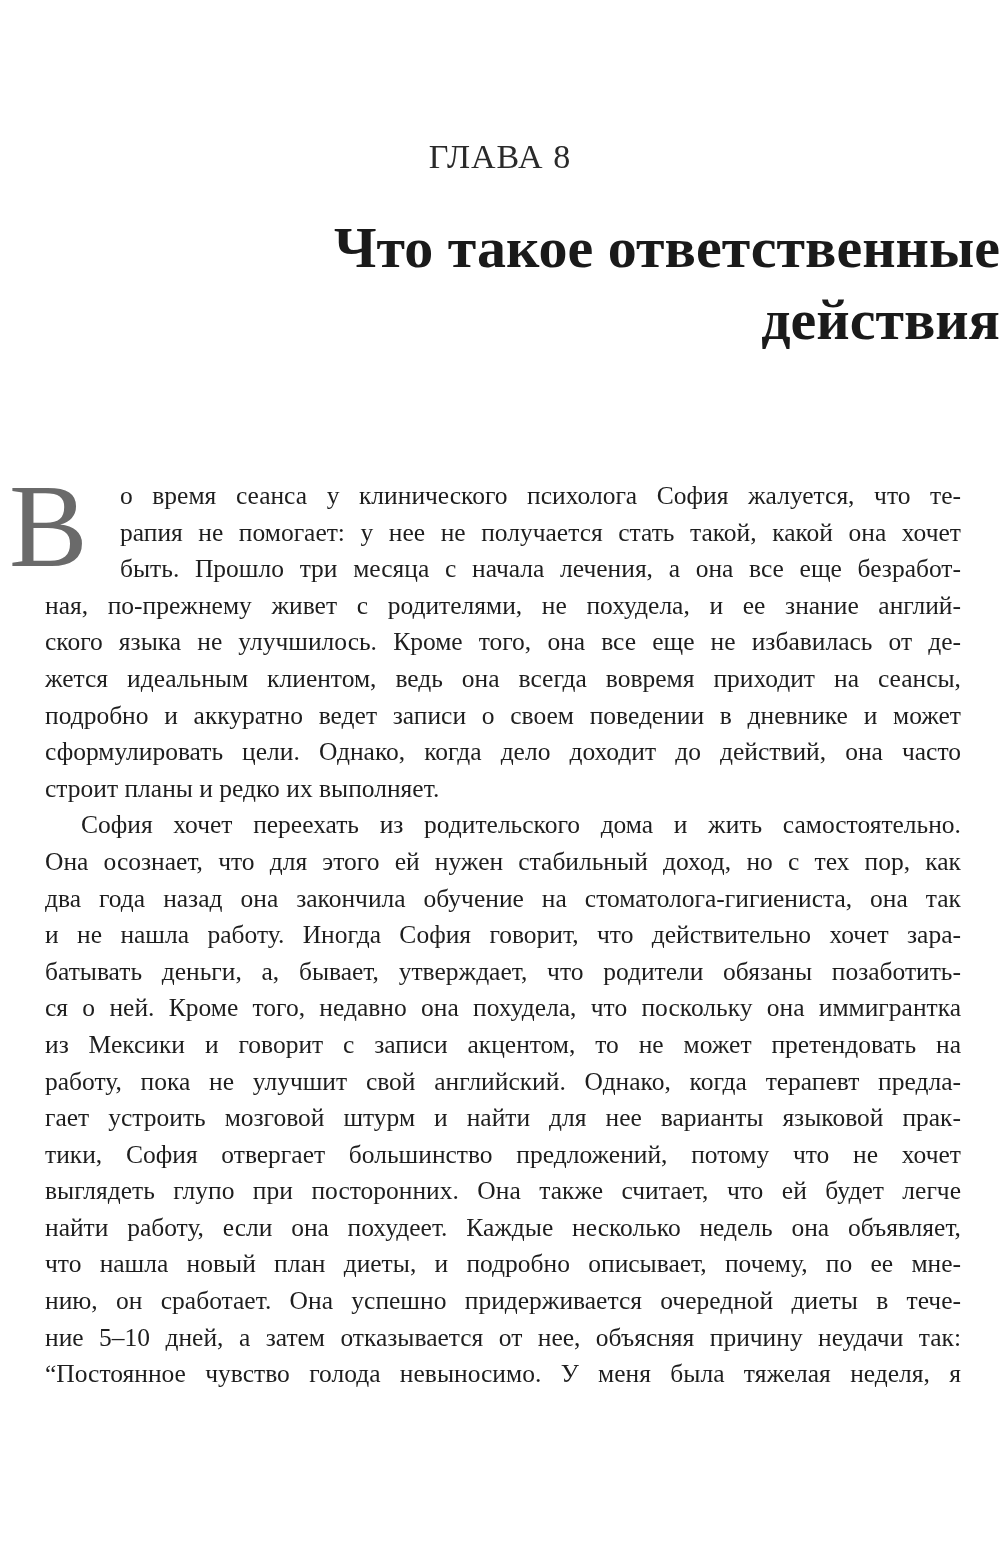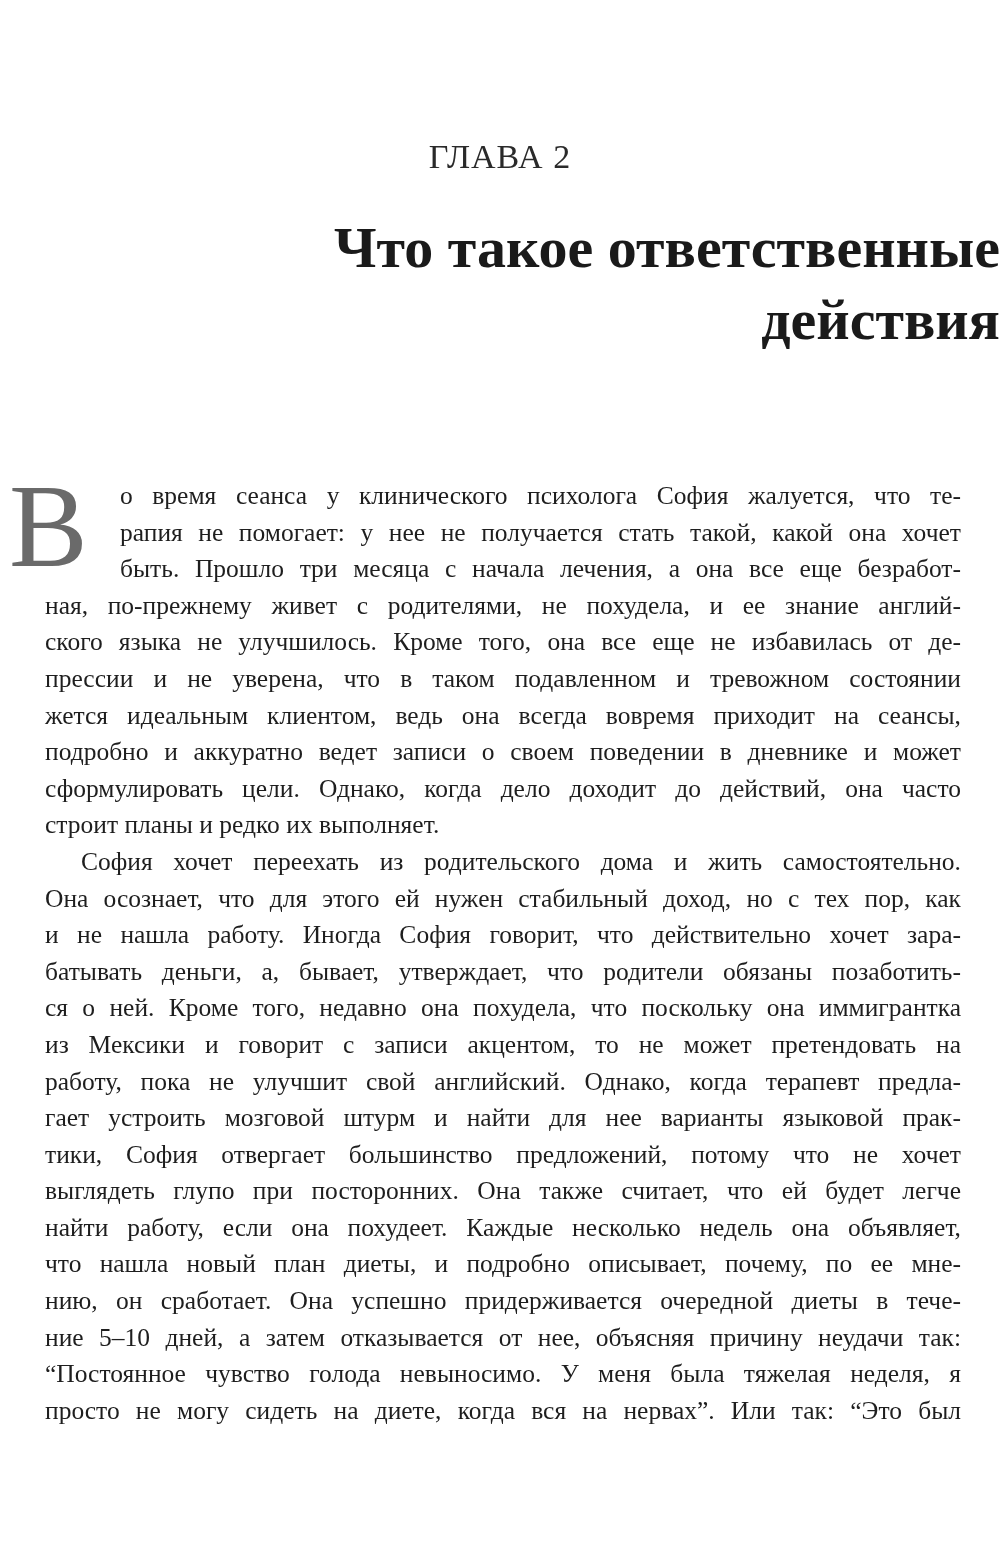--- a/index.html
+++ b/index.html
@@ -25,53 +25,52 @@
   .line.dc { padding-left: 75px; }
   .dropcap {
     position: absolute; left: 9px; top: 472px; font-size: 118px; line-height: 110px;
     color: #6a6a6a; font-family: "Liberation Serif", "DejaVu Serif", serif;
   }
 </style>
 </head>
 <body>
 
 <div>
-  <div class="chapter-label">ГЛАВА 2</div>
+  <div class="chapter-label">ГЛАВА 8</div>
   <div class="chapter-title">
     <div>Что такое ответственные</div>
     <div>действия</div>
   </div>
 
   <div class="dropcap">В</div>
 
   <div class="body-text">
     <div>
       <span class="line dc">о время сеанса у клинического психолога София жалуется, что те-</span>
       <span class="line dc">рапия не помогает: у нее не получается стать такой, какой она хочет</span>
       <span class="line dc">быть. Прошло три месяца с начала лечения, а она все еще безработ-</span>
       <span class="line">ная, по-прежнему живет с родителями, не похудела, и ее знание англий-</span>
       <span class="line">ского языка не улучшилось. Кроме того, она все еще не избавилась от де-</span>
-      <span class="line">прессии и не уверена, что в таком подавленном и тревожном состоянии</span>
       <span class="line">жется идеальным клиентом, ведь она всегда вовремя приходит на сеансы,</span>
       <span class="line">подробно и аккуратно ведет записи о своем поведении в дневнике и может</span>
       <span class="line">сформулировать цели. Однако, когда дело доходит до действий, она часто</span>
       <span class="line last">строит планы и редко их выполняет.</span>
     </div>
     <div>
       <span class="line indent">София хочет переехать из родительского дома и жить самостоятельно.</span>
       <span class="line">Она осознает, что для этого ей нужен стабильный доход, но с тех пор, как</span>
+      <span class="line">два года назад она закончила обучение на стоматолога-гигиениста, она так</span>
       <span class="line">и не нашла работу. Иногда София говорит, что действительно хочет зара-</span>
       <span class="line">батывать деньги, а, бывает, утверждает, что родители обязаны позаботить-</span>
       <span class="line">ся о ней. Кроме того, недавно она похудела, что поскольку она иммигрантка</span>
       <span class="line">из Мексики и говорит с записи акцентом, то не может претендовать на</span>
       <span class="line">работу, пока не улучшит свой английский. Однако, когда терапевт предла-</span>
       <span class="line">гает устроить мозговой штурм и найти для нее варианты языковой прак-</span>
       <span class="line">тики, София отвергает большинство предложений, потому что не хочет</span>
       <span class="line">выглядеть глупо при посторонних. Она также считает, что ей будет легче</span>
       <span class="line">найти работу, если она похудеет. Каждые несколько недель она объявляет,</span>
       <span class="line">что нашла новый план диеты, и подробно описывает, почему, по ее мне-</span>
       <span class="line">нию, он сработает. Она успешно придерживается очередной диеты в тече-</span>
       <span class="line">ние 5–10 дней, а затем отказывается от нее, объясняя причину неудачи так:</span>
       <span class="line">“Постоянное чувство голода невыносимо. У меня была тяжелая неделя, я</span>
-      <span class="line">просто не могу сидеть на диете, когда вся на нервах”. Или так: “Это был</span>
     </div>
   </div>
 </div>
 
 </body></html>

